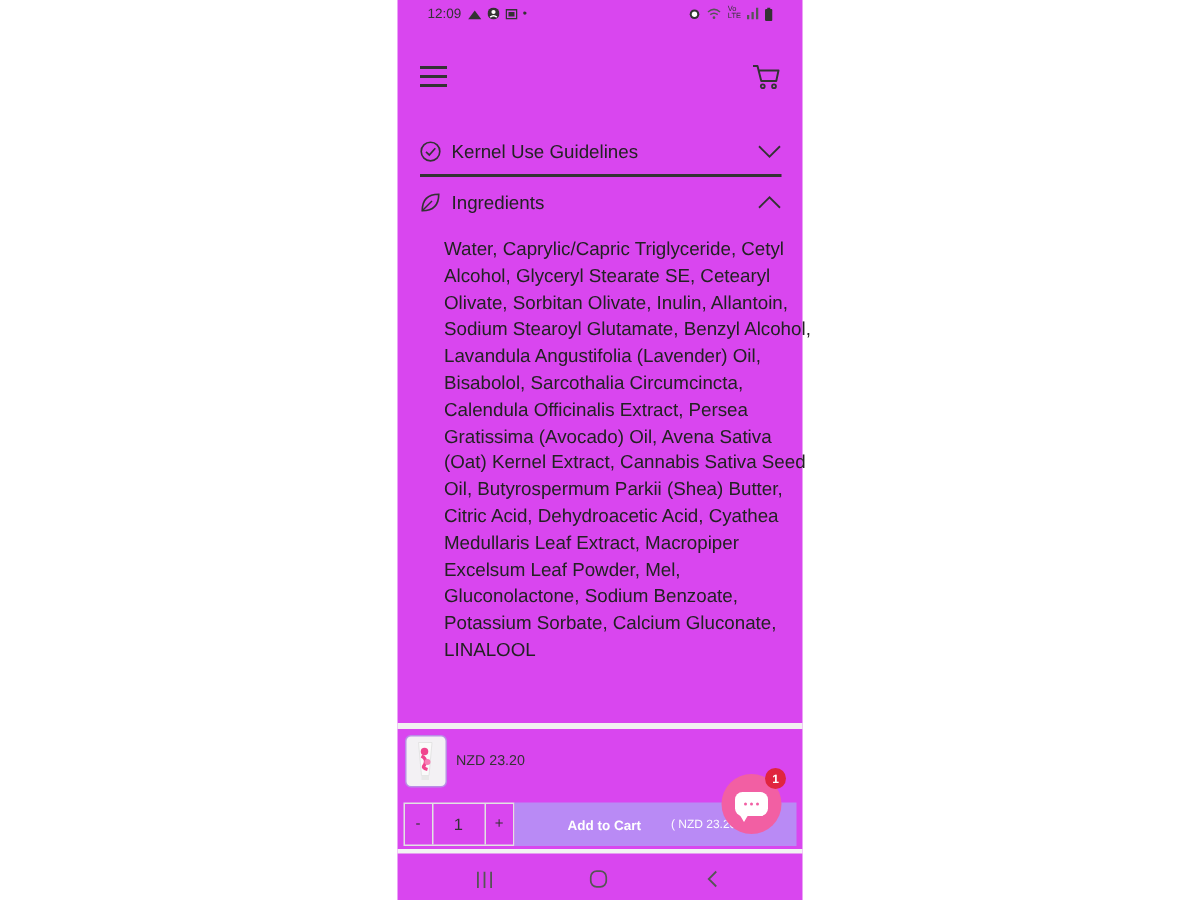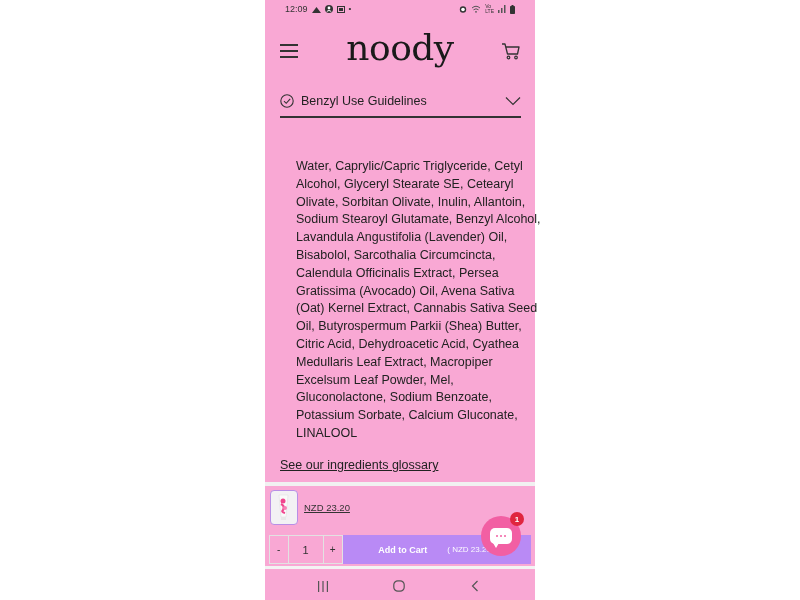--- a/index.html
+++ b/index.html
@@ -1,19 +1,19 @@
 <!DOCTYPE html>
 <html><head>
 <meta charset="utf-8">
 <style>
   * { box-sizing: border-box; margin: 0; padding: 0; }
   html, body { width: 800px; height: 600px; background: #ffffff; overflow: hidden; }
   body { font-family: "Liberation Sans", sans-serif; color: #222; position: relative; }
 
-  .phone { position: absolute; left: 265px; top: 0; width: 270px; height: 600px; background: #f9a8d4; }
+  .phone { position: absolute; left: 265px; top: 0; width: 270px; height: 600px; background: #d946ef; }
 
   
   .status-bar { position: absolute; left: 0; top: 0; width: 270px; height: 20px; font-size: 9px; color: #333; }
   .status-left { position: absolute; left: 20px; top: 4px; display: flex; align-items: center; gap: 4px; }
   .status-right { position: absolute; right: 20px; top: 4px; display: flex; align-items: center; gap: 4px; font-size: 8px; }
   .sb-icon { display: inline-block; font-size: 8px; line-height: 10px; }
 
   
   .header { position: absolute; left: 0; top: 25px; width: 270px; height: 55px; }
   .menu-icon { position: absolute; left: 15px; top: 19px; width: 18px; height: 14px; cursor: pointer; }
@@ -32,21 +32,21 @@
   .acc-label { font-size: 12.5px; color: #222; flex: 1; }
   .acc-chevron { width: 16px; height: 10px; }
 
   .ingredients { position: absolute; left: 15px; top: 158px; width: 245px; font-size: 12.5px; line-height: 17.8px; color: #222; margin-left: 16px; }
   .glossary { position: absolute; left: 15px; top: 458px; font-size: 12.5px; color: #222; text-decoration: underline; cursor: pointer; }
 
   .divider { position: absolute; left: 0; top: 482px; width: 270px; height: 4px; background: #f1f1f1; }
 
   
   .thumb { position: absolute; left: 5px; top: 490px; width: 28px; height: 35px; border: 1.5px solid #b98ee6; border-radius: 4px; background: #f3f1f4; overflow: hidden; cursor: pointer; }
-  .price { position: absolute; left: 39px; top: 502px; font-size: 9.5px; color: #333; text-decoration: underline; }
+  .price { position: absolute; left: 39px; top: 502px; font-size: 9.5px; color: #333; }
 
   .stepper { position: absolute; left: 4px; top: 535px; width: 74px; height: 29px; border: 1px solid #e2e2e2; display: flex; }
   .stepper > div { display: flex; align-items: center; justify-content: center; font-size: 10px; color: #333; }
   .step-minus { width: 19px; border-right: 1px solid #e2e2e2; cursor: pointer; }
   .step-qty { width: 36px; border-right: 1px solid #e2e2e2; font-size: 11px !important; }
   .step-plus { width: 19px; cursor: pointer; }
 
   .add-btn { position: absolute; left: 78px; top: 535px; width: 188px; height: 29px; background: #b98af5; color: #fff; display: flex; align-items: center; justify-content: center; font-size: 9px; cursor: pointer; }
   .add-btn .lbl { font-weight: bold; margin-right: 20px; }
   .add-btn .amt { font-size: 8px; opacity: 0.95; }
@@ -111,42 +111,50 @@
         </svg>
     </div>
   </div>
 
   <div class="header">
     <div class="menu-icon">
         <span></span>
         <span></span>
         <span></span>
       </div>
-    <div class="logo">noody</div>
     <svg class="cart-icon" viewBox="0 0 20 20">
       <path d="M1 3 H4 L6.5 13 H16.5 L18 6 H5" fill="none" stroke="#333" stroke-width="1.3" stroke-linejoin="round"></path>
       <circle cx="7.5" cy="16.5" r="1.3" fill="none" stroke="#333" stroke-width="1.2"></circle>
       <circle cx="15" cy="16.5" r="1.3" fill="none" stroke="#333" stroke-width="1.2"></circle>
     </svg>
   </div>
 
   <div class="acc acc-1">
     <svg class="acc-icon" viewBox="0 0 14 14">
       <circle cx="7" cy="7" r="6.2" fill="none" stroke="#333" stroke-width="1.1"></circle>
       <path d="M4 7.2 L6.2 9.3 L10.2 4.8" fill="none" stroke="#333" stroke-width="1.1"></path>
     </svg>
-    <span class="acc-label">Benzyl Use Guidelines</span>
+    <span class="acc-label">Kernel Use Guidelines</span>
     <svg class="acc-chevron" viewBox="0 0 16 10">
       <path d="M1 1.5 L8 8.5 L15 1.5" fill="none" stroke="#333" stroke-width="1.2"></path>
     </svg>
   </div>
 
+  <div class="acc acc-2">
+    <svg class="acc-icon" viewBox="0 0 14 14">
+      <path d="M1.5 12.5 C1.5 5 5 1.5 12.5 1.5 C12.5 9 9 12.5 1.5 12.5 Z" fill="none" stroke="#333" stroke-width="1.1"></path>
+      <path d="M1.5 12.5 L8 6" fill="none" stroke="#333" stroke-width="1"></path>
+    </svg>
+    <span class="acc-label">Ingredients</span>
+    <svg class="acc-chevron" viewBox="0 0 16 10">
+      <path d="M1 8.5 L8 1.5 L15 8.5" fill="none" stroke="#333" stroke-width="1.2"></path>
+    </svg>
+  </div>
 
   <div class="ingredients">Water, Caprylic/Capric Triglyceride, Cetyl Alcohol, Glyceryl Stearate SE, Cetearyl Olivate, Sorbitan Olivate, Inulin, Allantoin, Sodium Stearoyl Glutamate, Benzyl Alcohol, Lavandula Angustifolia (Lavender) Oil, Bisabolol, Sarcothalia Circumcincta, Calendula Officinalis Extract, Persea Gratissima (Avocado) Oil, Avena Sativa (Oat) Kernel Extract, Cannabis Sativa Seed Oil, Butyrospermum Parkii (Shea) Butter, Citric Acid, Dehydroacetic Acid, Cyathea Medullaris Leaf Extract, Macropiper Excelsum Leaf Powder, Mel, Gluconolactone, Sodium Benzoate, Potassium Sorbate, Calcium Gluconate, LINALOOL</div>
-  <a class="glossary">See our ingredients glossary</a>
 
   <div class="divider"></div>
 
   <div class="thumb">
     <svg width="25" height="32" viewBox="0 0 25 32">
       <path d="M8 4 L17 4 L15 26 L10 26 Z" fill="#fafafa" stroke="#ddd" stroke-width="0.5"></path>
       <rect x="10" y="26" width="5" height="3" fill="#e8e8e8"></rect>
       <circle cx="12" cy="10" r="2.5" fill="#f0468e"></circle>
       <path d="M10 13 Q14 15 12 19 Q10 21 14 22" stroke="#f0468e" stroke-width="2.2" fill="none"></path>
       <circle cx="14" cy="17" r="2" fill="#f77fb5"></circle>

